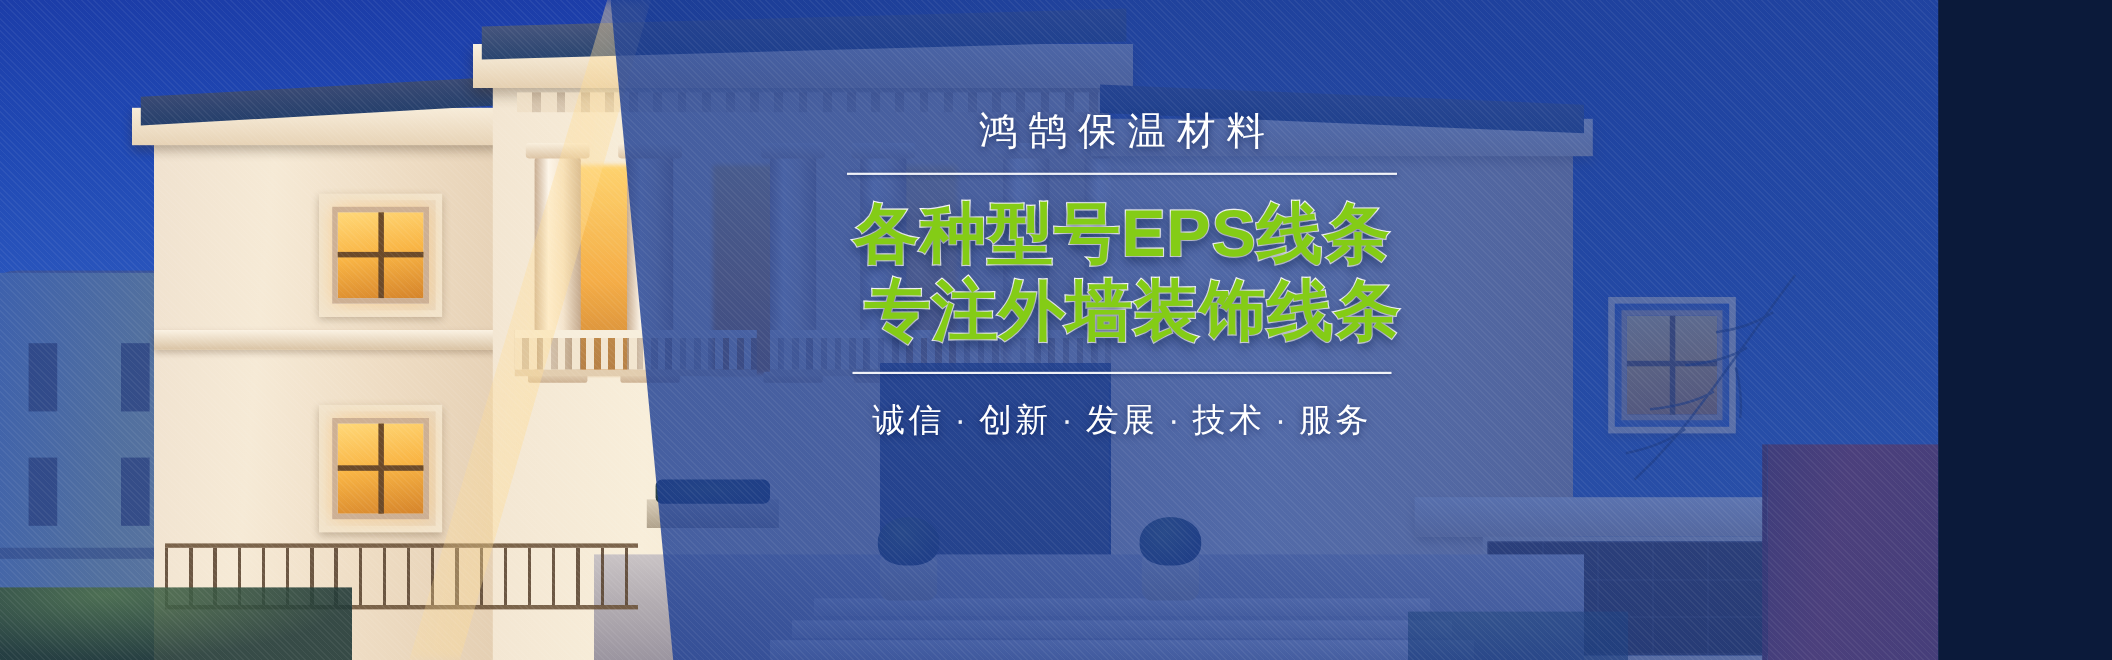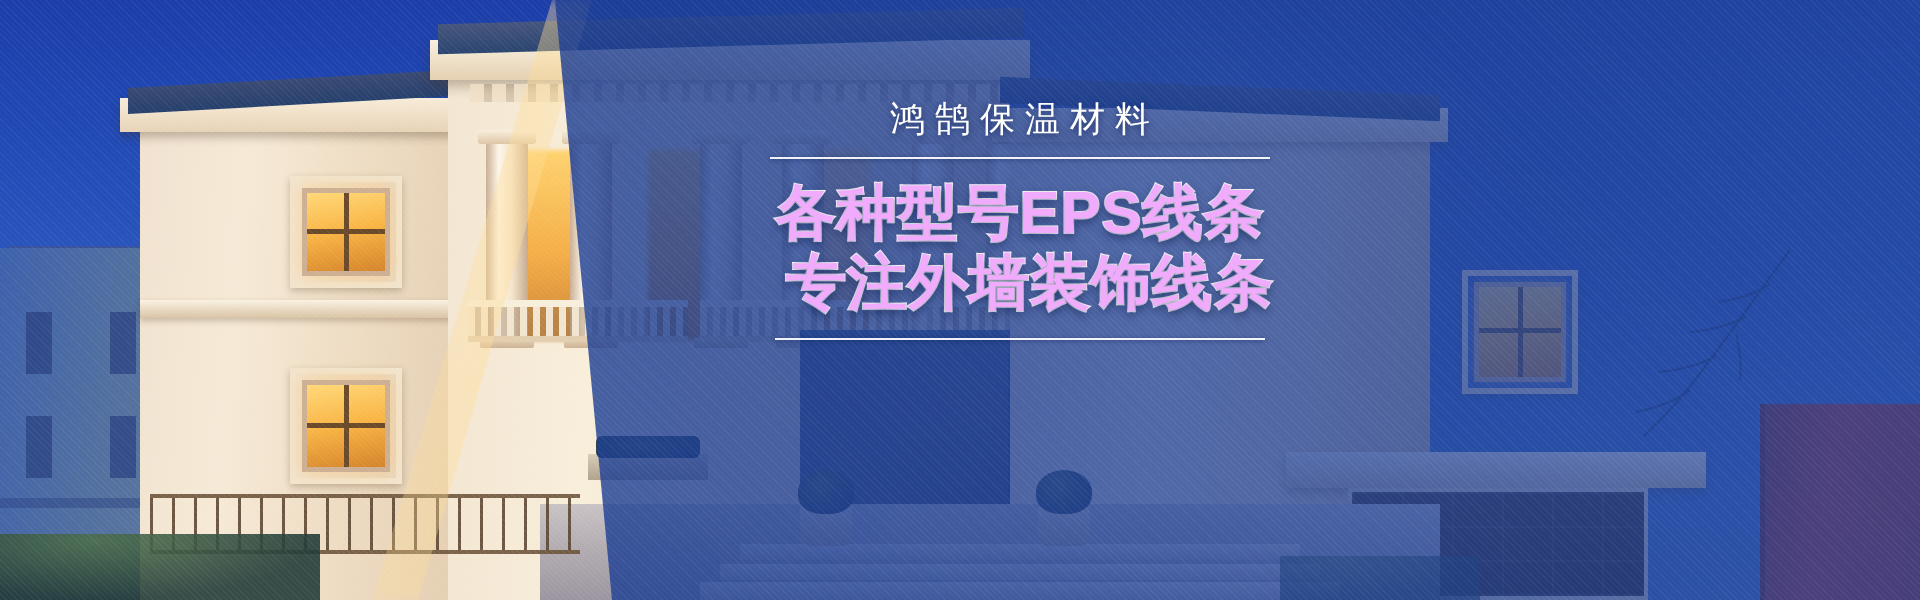--- a/index.html
+++ b/index.html
@@ -1,20 +1,20 @@
 <!DOCTYPE html>
 <html><head>
 <meta charset="utf-8">
 <style>
   html,body{margin:0;padding:0;background:#0b1a3a;}
   *{box-sizing:border-box;}
 
   #banner{
     position:relative;
-    width:1920px;height:600px;
+    width:1762px;height:600px;
     overflow:hidden;
     font-family:"Liberation Sans","DejaVu Sans",sans-serif;
     background:#20459c;
   }
 
   
   .photo{position:absolute;inset:0;overflow:hidden;}
 
   
   .sky{
@@ -247,21 +247,21 @@
   }
   .rule{
     width:500px;height:2px;
     background:rgba(255,255,255,.92);
     box-shadow:0 1px 4px rgba(0,20,70,.5);
   }
   .rule.top{margin-bottom:22px;}
   .rule.bottom{margin-top:24px;margin-bottom:22px;width:490px;}
 
   .headline{
-    color:#f0abfc;
+    color:#84cc16;
     font-size:60px;
     font-weight:bold;
     line-height:1.06;
     letter-spacing:1px;
     white-space:nowrap;
     text-align:center;
     -webkit-text-stroke:2px #ffffff;
     paint-order:stroke fill;
     text-shadow:
        0 4px 10px rgba(0,18,62,.55),
@@ -392,15 +392,16 @@
     <div class="subtitle">鸿鹄保温材料</div>
 
     <div class="rule top"></div>
 
     <div class="headline">各种型号EPS线条</div>
 
     <div class="headline">专注外墙装饰线条</div>
 
     <div class="rule bottom"></div>
 
+    <div class="tagline"><span>诚信</span><span class="sep">·</span><span>创新</span><span class="sep">·</span><span>发展</span><span class="sep">·</span><span>技术</span><span class="sep">·</span><span>服务</span></div>
   </div>
 
 </div>
 
 </body></html>

